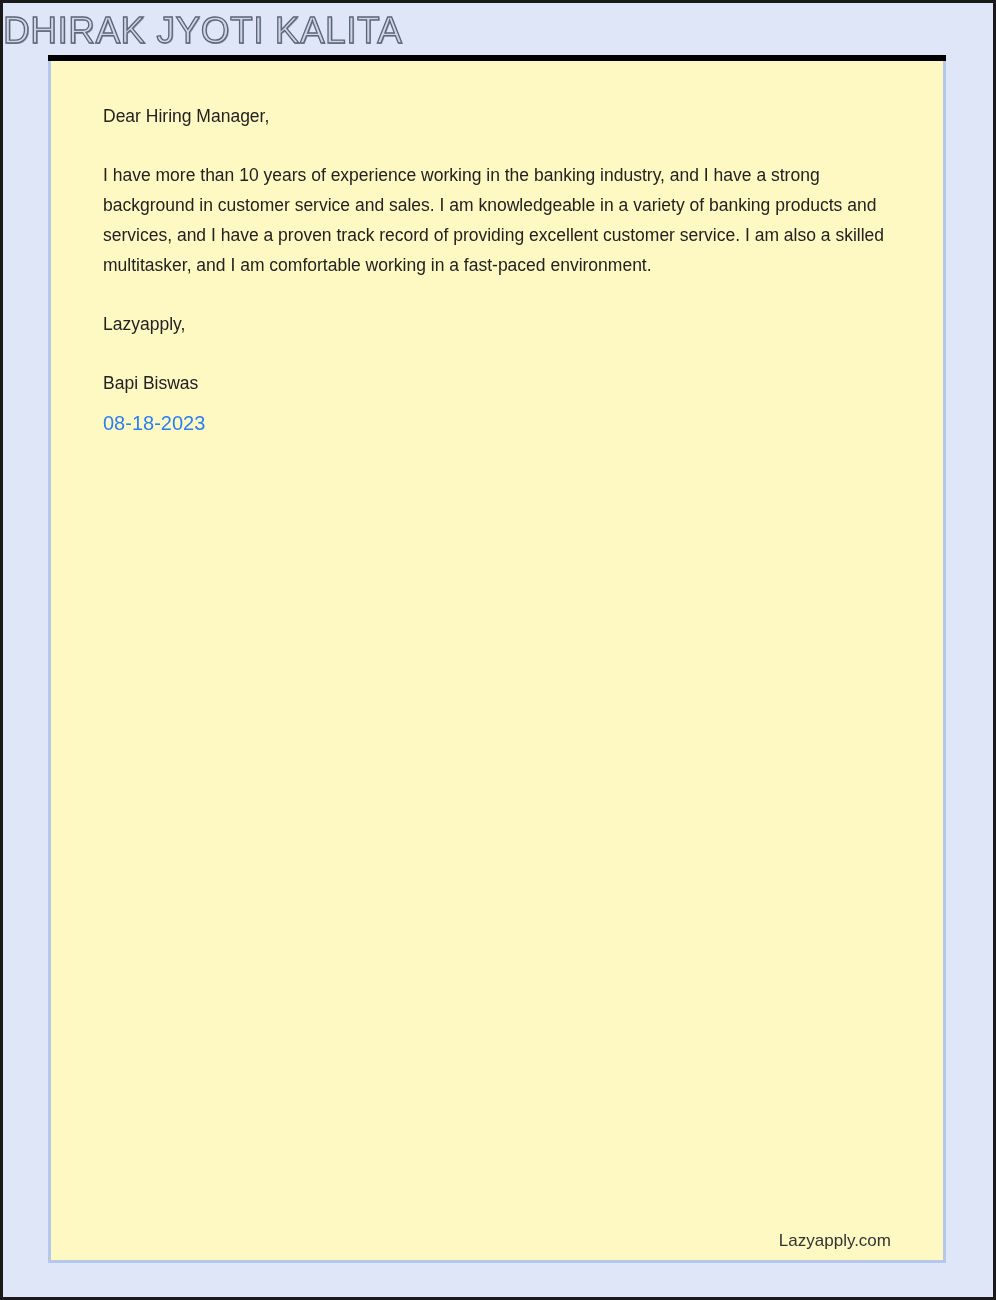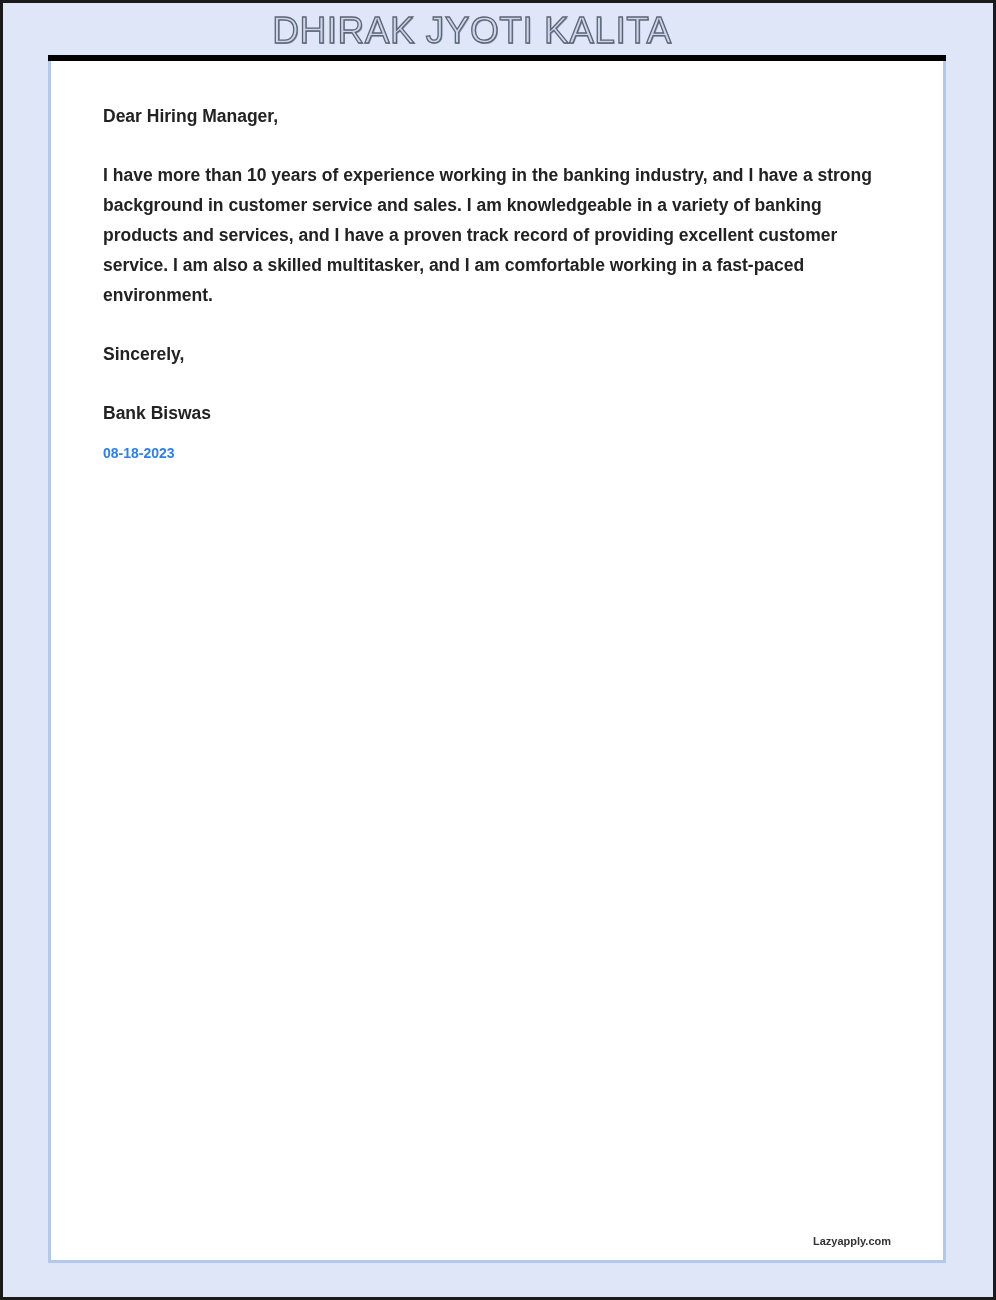--- a/index.html
+++ b/index.html
@@ -29,21 +29,21 @@
   #header-band {
     position: absolute;
     left: 0;
     top: 0;
     width: 100%;
     height: 56px;
     box-sizing: border-box;
     padding-right: 50px;
     display: flex;
     align-items: center;
-    justify-content: center;
+    justify-content: flex-start;
   }
 
   #applicant-name {
     font-family: "Liberation Sans", sans-serif;
     font-size: 37px;
     line-height: 40px;
     font-weight: 400;
     letter-spacing: 0.5px;
     white-space: nowrap;
     color: #c9d6ee;
@@ -63,26 +63,25 @@
   }
 
   
   #letter-page {
     position: absolute;
     left: 45px;
     top: 58px;
     width: 898px;
     height: 1202px;
     box-sizing: border-box;
-    background: #ffffff;
+    background: #fef9c3;
     border-left: 3px solid #b4c8ec;
     border-right: 3px solid #b4c8ec;
     border-bottom: 3px solid #b4c8ec;
     border-top: none;
-    font-weight: bold;
   }
 
   #letter-body {
     position: absolute;
     left: 52px;
     top: 40px;
     width: 790px;
   }
 
   .letter-para {
@@ -94,33 +93,33 @@
     text-align: left;
     white-space: pre-wrap;
   }
 
   #signoff-name {
     margin-bottom: 10px;
   }
 
   #letter-date {
     font-family: "Liberation Sans", sans-serif;
-    font-size: 14px;
+    font-size: 20px;
     line-height: 30px;
     color: #2b7ff0;
     margin: 0;
   }
 
   
   #page-footer {
     position: absolute;
     right: 52px;
     bottom: 10px;
     font-family: "Liberation Sans", sans-serif;
-    font-size: 11px;
+    font-size: 17px;
     line-height: 18px;
     color: #333333;
     text-align: right;
   }
 </style>
 </head>
 <body>
 
 <div id="doc-frame">
 
@@ -133,23 +132,23 @@
   <div id="letter-page">
 
     <div id="letter-body">
 
       <p class="letter-para">Dear Hiring Manager,</p>
 
 
       <p class="letter-para">I have more than 10 years of experience working in the banking industry, and I have a strong background in customer service and sales. I am knowledgeable in a variety of banking products and services, and I have a proven track record of providing excellent customer service. I am also a skilled multitasker, and I am comfortable working in a fast-paced environment.</p>
 
 
-      <p class="letter-para">Sincerely,</p>
+      <p class="letter-para">Lazyapply,</p>
 
-      <p class="letter-para" id="signoff-name">Bank Biswas</p>
+      <p class="letter-para" id="signoff-name">Bapi Biswas</p>
 
       <p id="letter-date">08-18-2023</p>
 
     </div>
 
     <div id="page-footer">Lazyapply.com</div>
 
   </div>
 
 </div>

